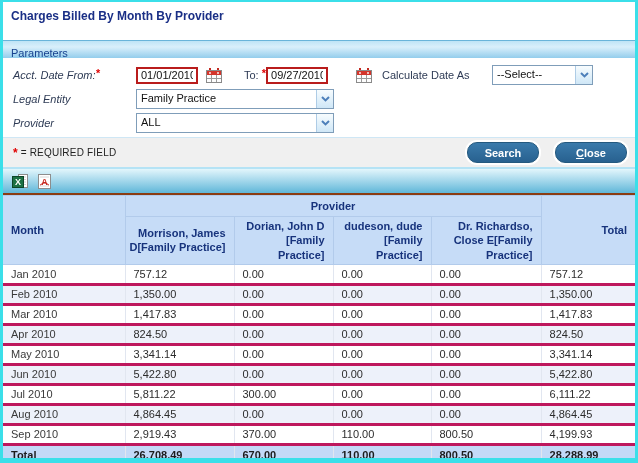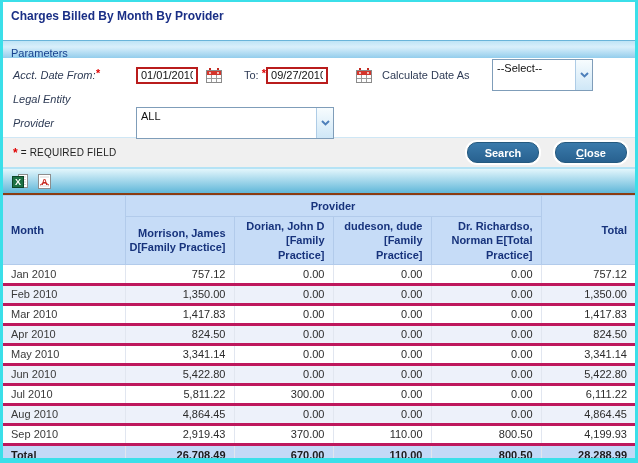--- a/index.html
+++ b/index.html
@@ -41,21 +41,21 @@
     width:62px; height:17px; border:2px solid #b91c1c;
     font-family:"Liberation Sans",sans-serif; font-size:11px; color:#111;
     padding:0 3px;
   }
   .cal-btn { display:inline-block; width:16px; height:15px; margin-left:8px; cursor:pointer; }
   .to-label { margin-left:22px; }
   .input2 { }
   .cal2 { margin-left:28px; }
   .calc-label { margin-left:10px; width:90px; }
   .fake-select {
-    display:flex; align-items:stretch; height:32px;
+    display:flex; align-items:stretch; height:20px;
     border:1px solid #7f9db9; background:#fff; cursor:default;
   }
   .fake-select .val { flex:1; font-size:11px; color:#111; padding:2px 0 0 4px; white-space:nowrap; overflow:hidden; }
   .fake-select .arrow {
     flex:0 0 17px; display:flex; align-items:center; justify-content:center;
     background:linear-gradient(#f7fcfe, #cfe7f7);
     border-left:1px solid #aecce6;
   }
   .sel-100 { width:101px; margin-left:20px; }
   .sel-198 { width:198px; }
@@ -102,21 +102,21 @@
   th.group-h { text-align:center; height:21px; font-size:11px; }
   th.total-h { text-align:right; padding-right:8px; vertical-align:middle; border-right:none; }
   th.p-col { text-align:right; vertical-align:middle; height:44px; padding:2px 8px 2px 4px; line-height:1.3; font-size:11px; }
   tbody td {
     height:20px; padding:0 8px; color:#2c2c2c;
     border-right:1px solid #e1e6f0; border-bottom:3px solid #be185d;
     white-space:nowrap; overflow:hidden;
   }
   tbody td:last-child { border-right:none; }
   td.month-cell { text-align:left; color:#3a3a3a; }
-  td.num { text-align:right; }
+  td.num { text-align:left; }
   tr.alt td { background:#edf1fa;margin-top:29px; }
   tr.total-row td {
     background:#c3d9f7; font-weight:bold; color:#1c1c1c;
     border-top:1px solid #f4f8fe; border-bottom:1px solid #cddcf2;
     height:21px;
   }
 </style>
 </head>
 <body>
 
@@ -165,20 +165,28 @@
         <span class="arrow">
           <svg width="9" height="6" viewBox="0 0 9 6">
               <path d="M1 1 L4.5 4.4 L8 1" stroke="#4d7fba" stroke-width="2" fill="none"></path>
             </svg>
         </span>
       </span>
     </div>
 
     <div class="form-row">
       <span class="f-label">Legal Entity</span>
+      <span class="fake-select sel-198">
+        <span class="val">Family Practice</span>
+        <span class="arrow">
+          <svg width="9" height="6" viewBox="0 0 9 6">
+              <path d="M1 1 L4.5 4.4 L8 1" stroke="#4d7fba" stroke-width="2" fill="none"></path>
+            </svg>
+        </span>
+      </span>
     </div>
 
     <div class="form-row">
       <span class="f-label">Provider</span>
       <span class="fake-select sel-198">
         <span class="val">ALL</span>
         <span class="arrow">
           <svg width="9" height="6" viewBox="0 0 9 6">
               <path d="M1 1 L4.5 4.4 L8 1" stroke="#4d7fba" stroke-width="2" fill="none"></path>
             </svg>
@@ -227,21 +235,21 @@
       <thead>
         <tr>
           <th class="month-h" rowspan="2">Month</th>
           <th class="group-h" colspan="4">Provider</th>
           <th class="total-h" rowspan="2">Total</th>
         </tr>
         <tr>
             <th class="p-col">Morrison, James D[Family Practice]</th>
             <th class="p-col">Dorian, John D [Family Practice]</th>
             <th class="p-col">dudeson, dude [Family Practice]</th>
-            <th class="p-col">Dr. Richardso, Norman E[Total Practice]</th>
+            <th class="p-col">Dr. Richardso, Close E[Family Practice]</th>
           </tr>
       </thead>
       <tbody>
           <tr>
             <td class="month-cell">Jan 2010</td>
             <td class="num">757.12</td>
             <td class="num">0.00</td>
             <td class="num">0.00</td>
             <td class="num">0.00</td>
             <td class="num">757.12</td>

